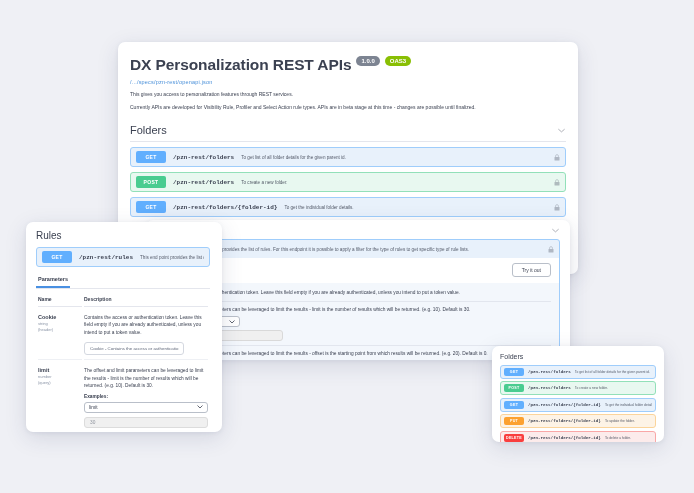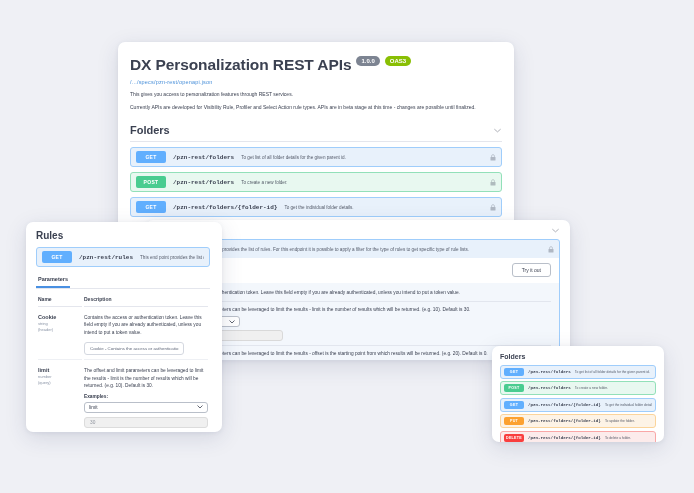--- a/index.html
+++ b/index.html
@@ -19,21 +19,21 @@
   .card {
     position: absolute;
     background: #ffffff;
     border-radius: 7px;
     box-shadow: 0 6px 22px rgba(40,48,90,.13), 0 1px 4px rgba(40,48,90,.08);
     overflow: hidden;
   }
 
   
   #card-main {
-    left: 118px; top: 42px; width: 396px; height: 232px;
+    left: 118px; top: 42px; width: 460px; height: 232px;
     z-index: 1;
     padding: 14px 12px 0 12px;
   }
 
   .api-title-row { display: flex; align-items: center; gap: 5px; }
   .api-title {
     font-size: 15.5px; font-weight: bold; color: #3b4151; letter-spacing: -.1px;
   }
   .badge {
     font-size: 6px; font-weight: bold; color: #ffffff;
@@ -51,21 +51,21 @@
   }
   .api-desc.second { margin-top: 5px; }
 
   
   .section { margin-top: 13px; }
   .section-head {
     display: flex; align-items: center; justify-content: space-between;
     border-bottom: 1px solid #e4e6ed;
     padding-bottom: 5px;
   }
-  .section-title { font-size: 11px; font-weight: bold; color: #3b4151; }
+  .section-title { font-size: 11px; font-weight: normal; color: #3b4151; }
   .chev { width: 9px; height: 9px; opacity: .45; }
 
   
   .op {
     display: flex; align-items: center;
     border-radius: 3px; border: 1px solid; margin-top: 5px;
     padding: 3px 5px; position: relative;
   }
   .op .method {
     color: #fff; font-size: 5px; font-weight: bold; letter-spacing: .3px;

